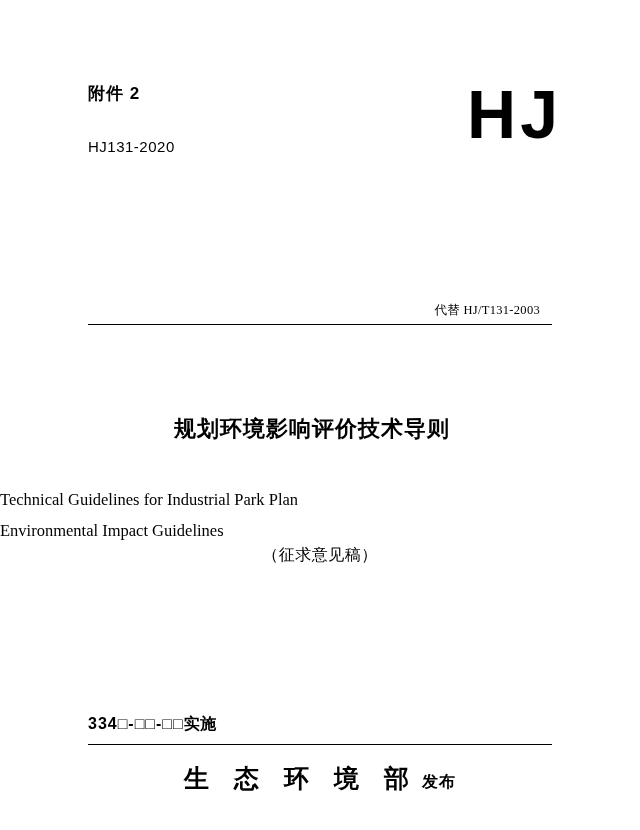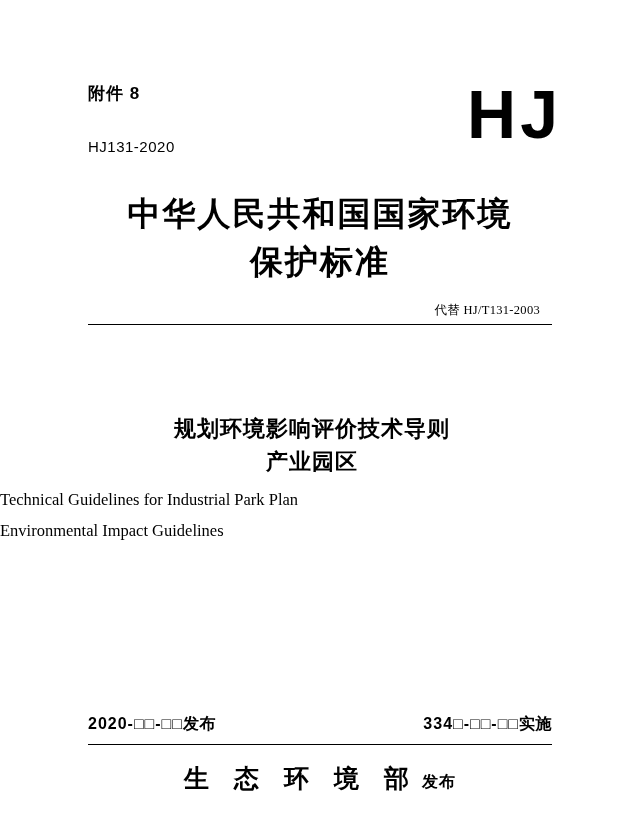--- a/index.html
+++ b/index.html
@@ -149,50 +149,43 @@
     font-weight: bold;
     letter-spacing: 1px;
     margin-left: 4px;
   }
 </style>
 </head>
 <body>
 
 <div class="page">
 
-  <div class="attachment">附件 8</div>
+  <div class="attachment">附件 2</div>
 
   <div class="std-code">HJ131-2020</div>
 
   <div class="hj-logo">HJ</div>
 
-  <div class="main-title">
-    <div>中华人民共和国国家环境</div>
-    <div>保护标准</div>
-  </div>
 
   <div class="replaces">代替 HJ/T131-2003</div>
 
   <div class="rule-top"></div>
 
   <div class="doc-title">
     <div>规划环境影响评价技术导则</div>
-    <div>产业园区</div>
   </div>
 
   <div class="doc-title-en">
     <div>Technical Guidelines for Industrial Park Plan</div>
     <div>Environmental Impact Guidelines</div>
   </div>
 
+  <div class="doc-subtitle">（征求意见稿）</div>
 
   <div class="date-row">
-    <div>
-      <span class="d-num">2020-□□-□□</span><span>发布</span>
-    </div>
     <div>
       <span class="d-num">334□-□□-□□</span><span>实施</span>
     </div>
   </div>
 
   <div class="rule-bottom"></div>
 
   <div class="publisher">
     <span>生 态 环 境 部</span><span class="pub-suffix">发布</span>
   </div>

